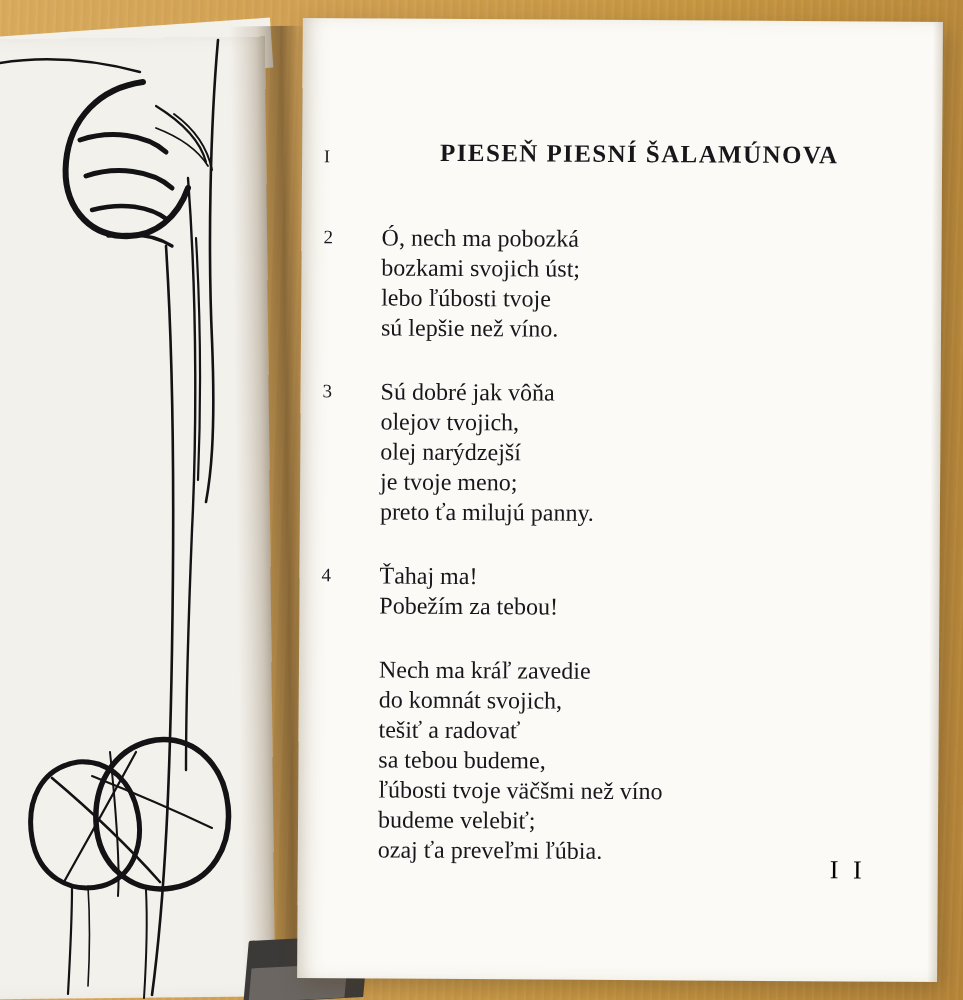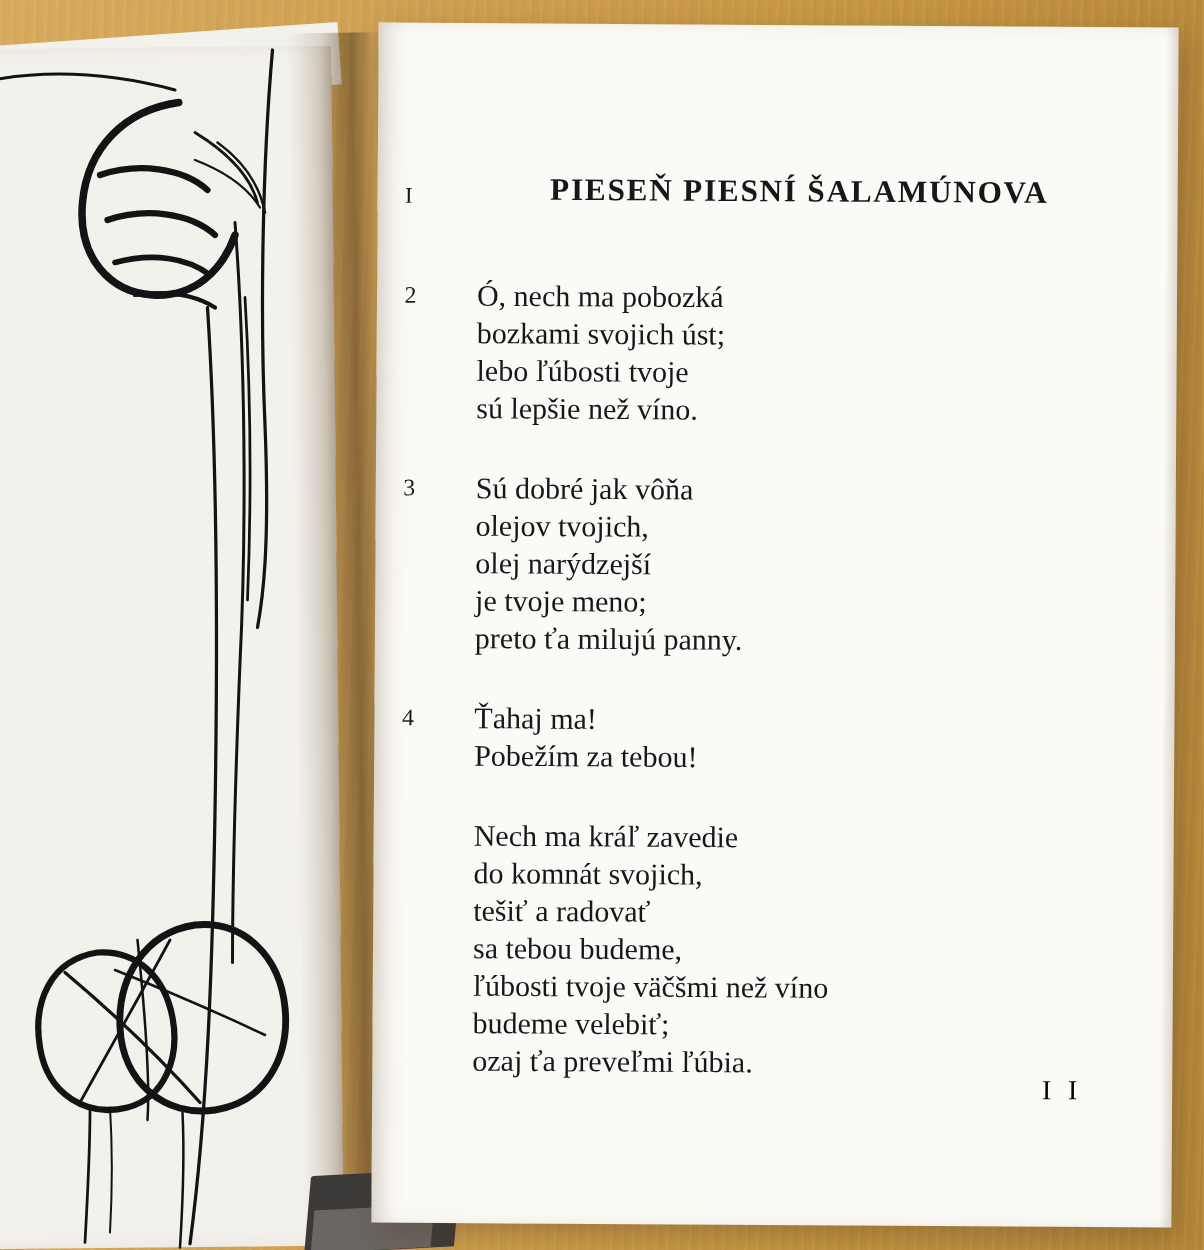--- a/index.html
+++ b/index.html
@@ -164,21 +164,21 @@
   .line {
     font-size: 24px;
     line-height: 30px;
     white-space: pre;
   }
   .gap { height: 22px; }
   .folio {
     position: absolute;
     right: 72px;
     bottom: 96px;
-    font-size: 22px;
+    font-size: 26px;
     letter-spacing: 4px;
   }
 
   
   .drawing {
     position: absolute;
     left: -40px;
     top: 10px;
     width: 330px;
     height: 990px;

